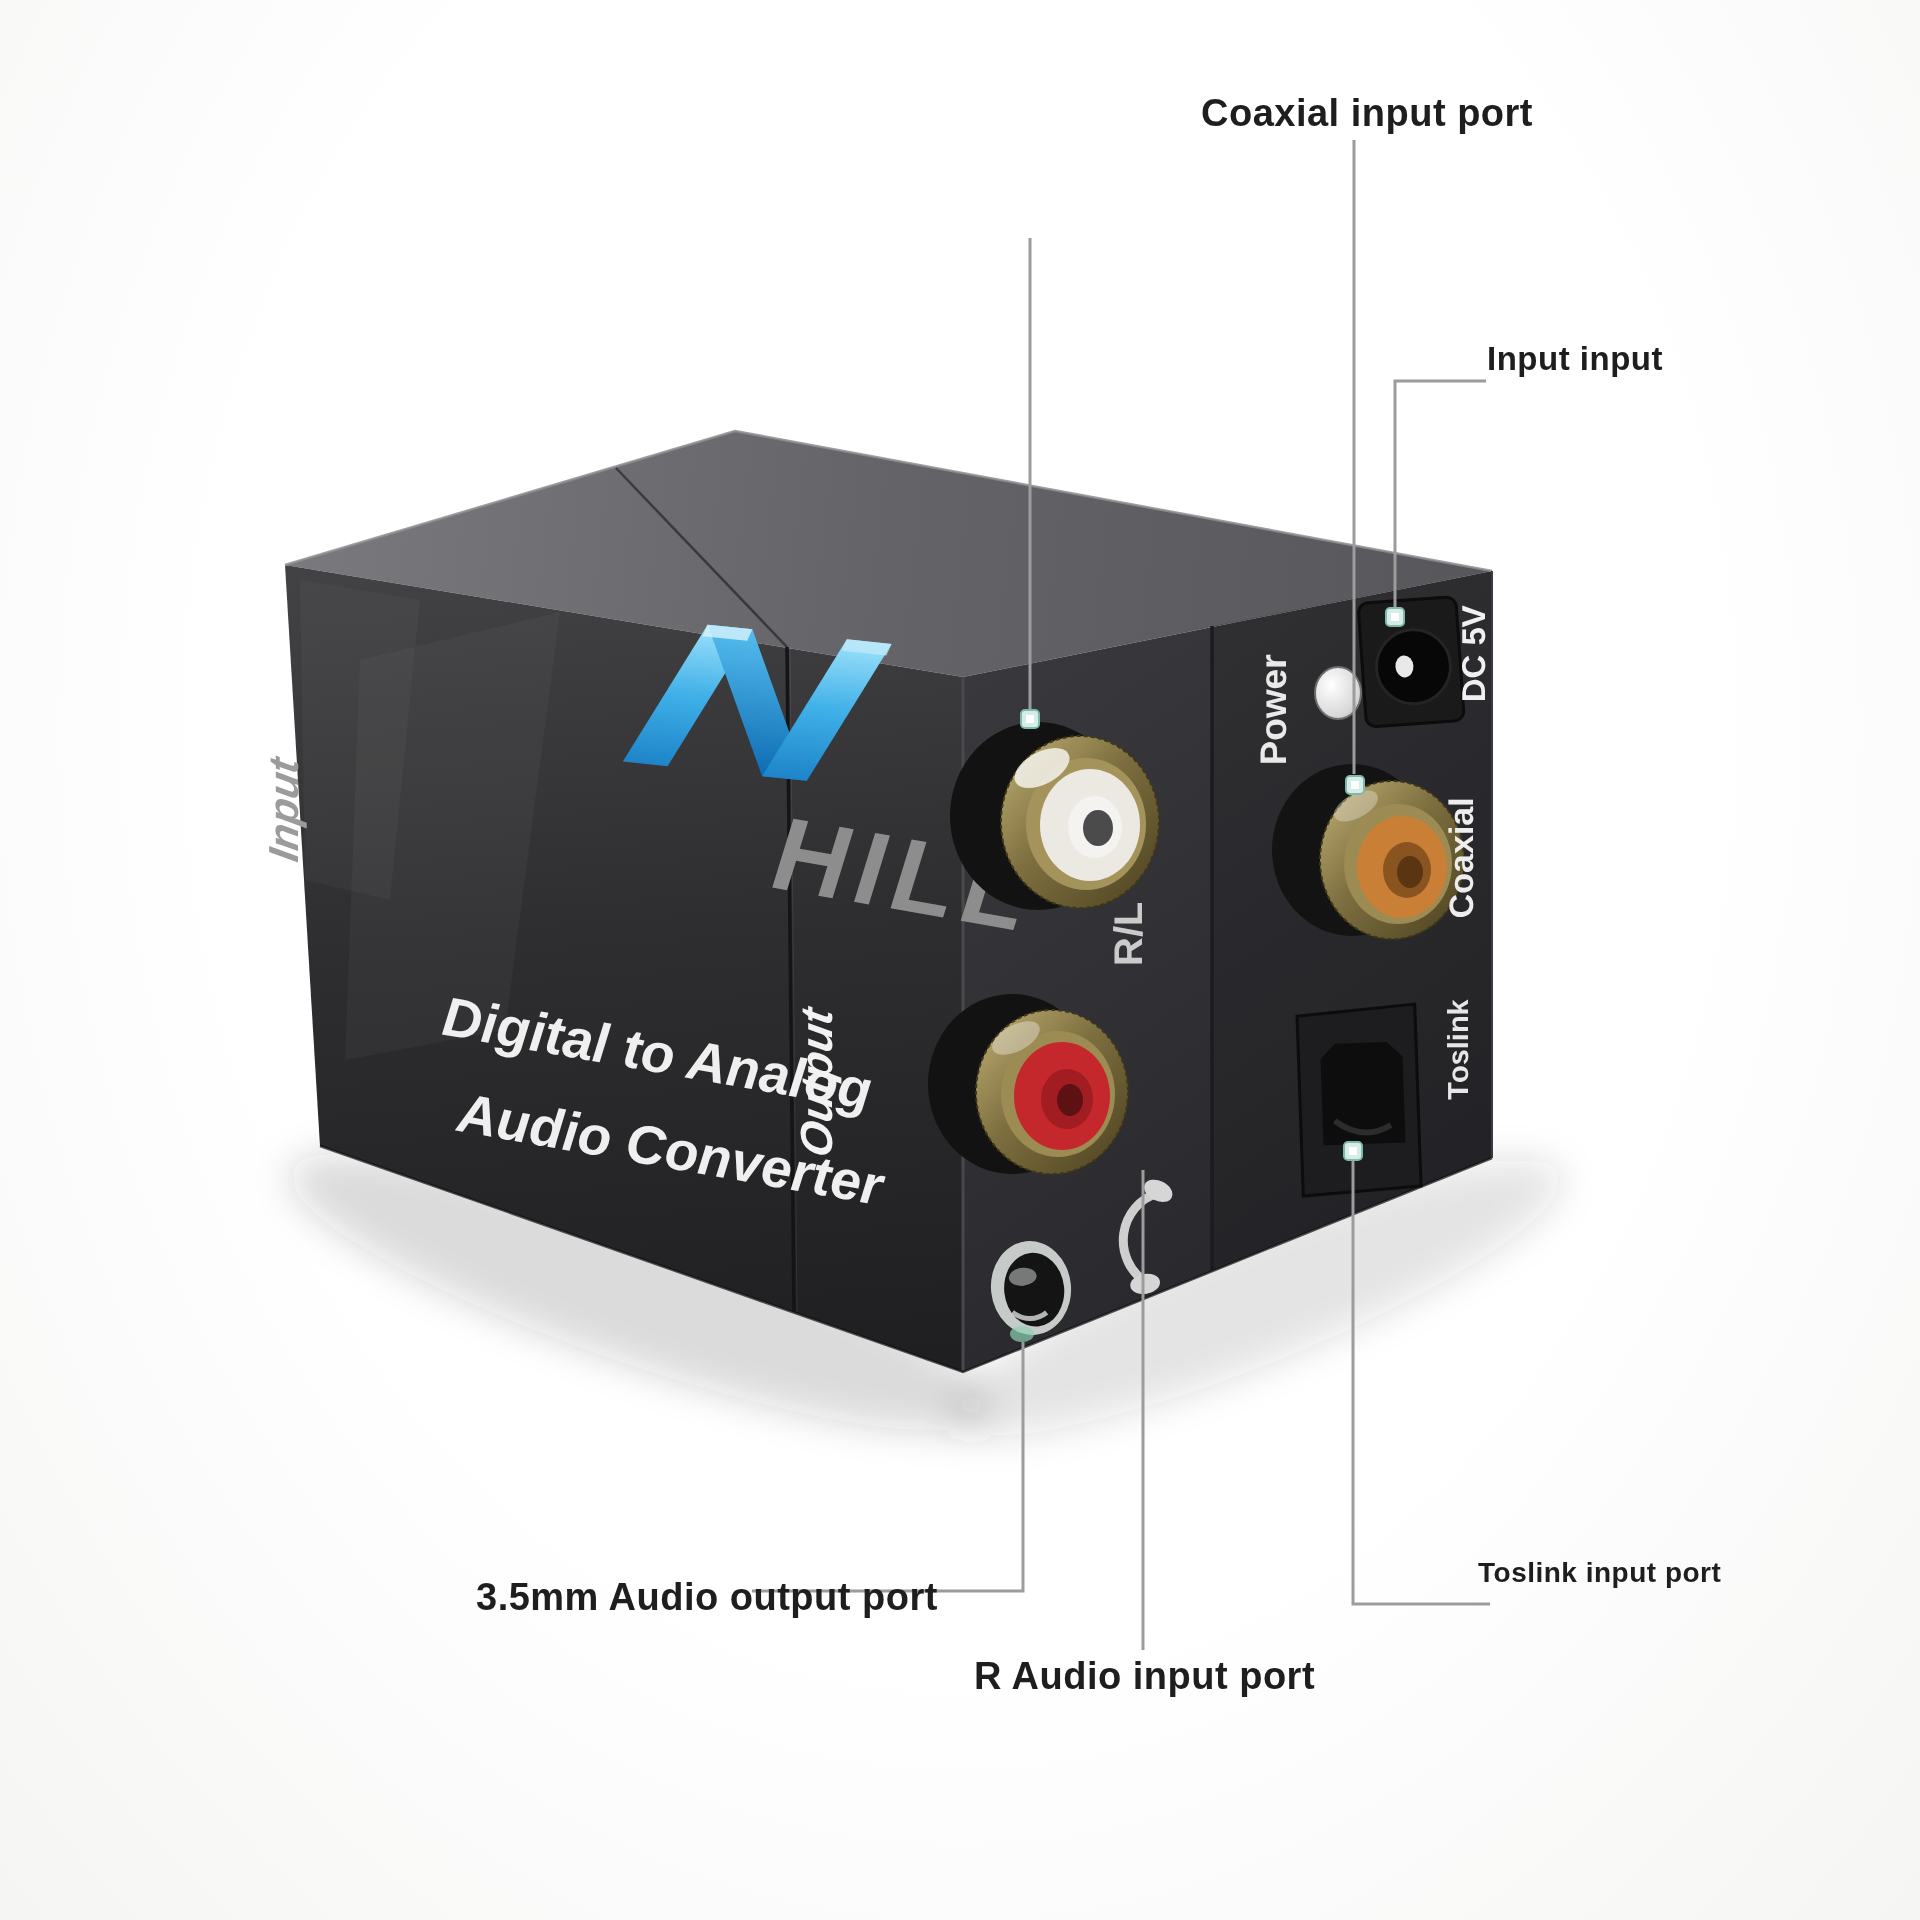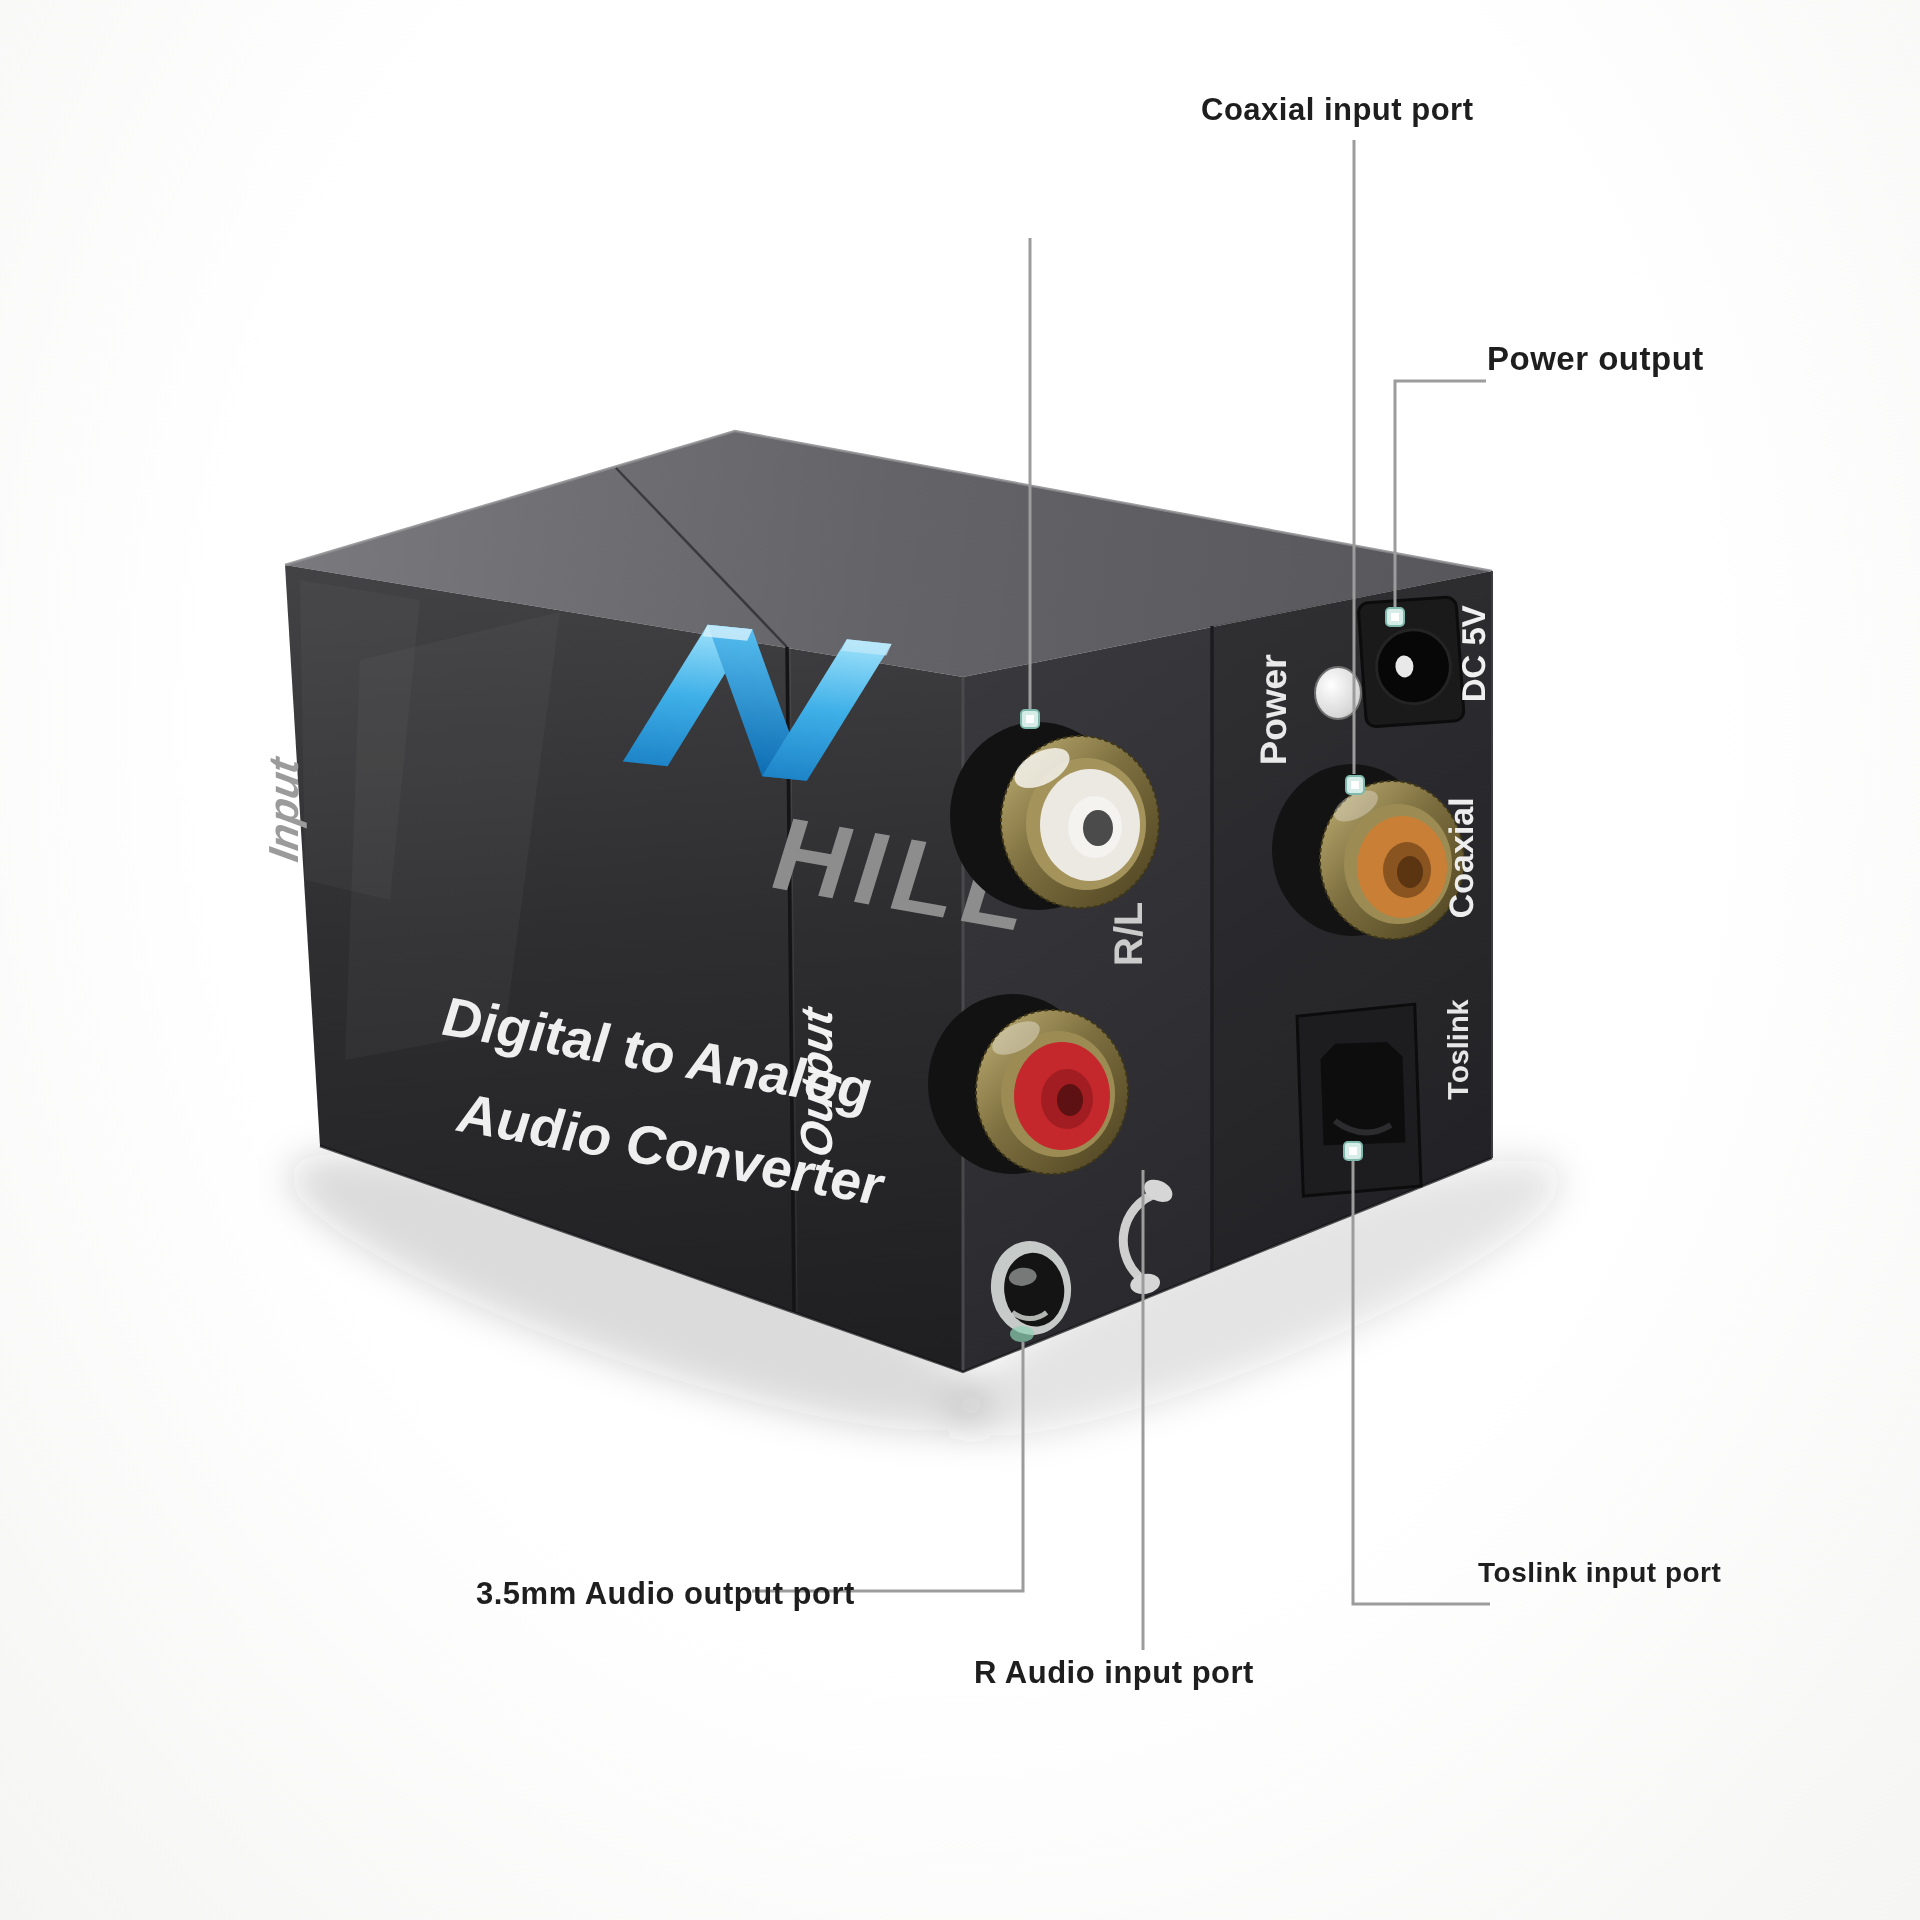--- a/index.html
+++ b/index.html
@@ -7,21 +7,21 @@
     width:1920px;height:1920px;
     background:radial-gradient(ellipse at 50% 38%, #ffffff 55%, #f5f5f4 100%);
     font-family:"Liberation Sans", sans-serif;
     overflow:hidden;
   }
   .stage{position:relative;width:1920px;height:1920px;}
   .stage svg{position:absolute;left:0;top:0;}
   .ann{
     position:absolute;
     font-weight:bold;
-    font-size:31px;
+    font-size:38px;
     letter-spacing:.5px;
     color:#1e1e1e;
     white-space:nowrap;
   }
   .ann-coaxial{left:1201px;top:92px;}
   .ann-l{left:843px;top:178px;}
   .ann-l::first-letter{font-size:44px;font-weight:normal;letter-spacing:4px;}
   .ann-power{left:1487px;top:340px;font-size:33px;}
   .ann-35{left:476px;top:1551px;margin-top:25px;}
   .ann-r{left:974px;top:1655px;}
@@ -212,18 +212,18 @@
           <rect x="1391" y="613" width="8" height="8" fill="#ffffff"></rect>
         </g>
     <g>
           <rect x="1344" y="1142" width="18" height="18" rx="4" fill="#d6ece6" stroke="#7fb8ac" stroke-width="2"></rect>
           <rect x="1349" y="1147" width="8" height="8" fill="#ffffff"></rect>
         </g>
   </g>
 </svg>
 
 <div class="ann ann-coaxial">Coaxial input port</div>
-<div class="ann ann-power">Power output</div>
+<div class="ann ann-power">Input input</div>
 <div class="ann ann-35">3.5mm Audio output port</div>
 <div class="ann ann-r">R Audio input port</div>
 <div class="ann ann-toslink">Toslink input port</div>
 
 </div>
 
 </body></html>

